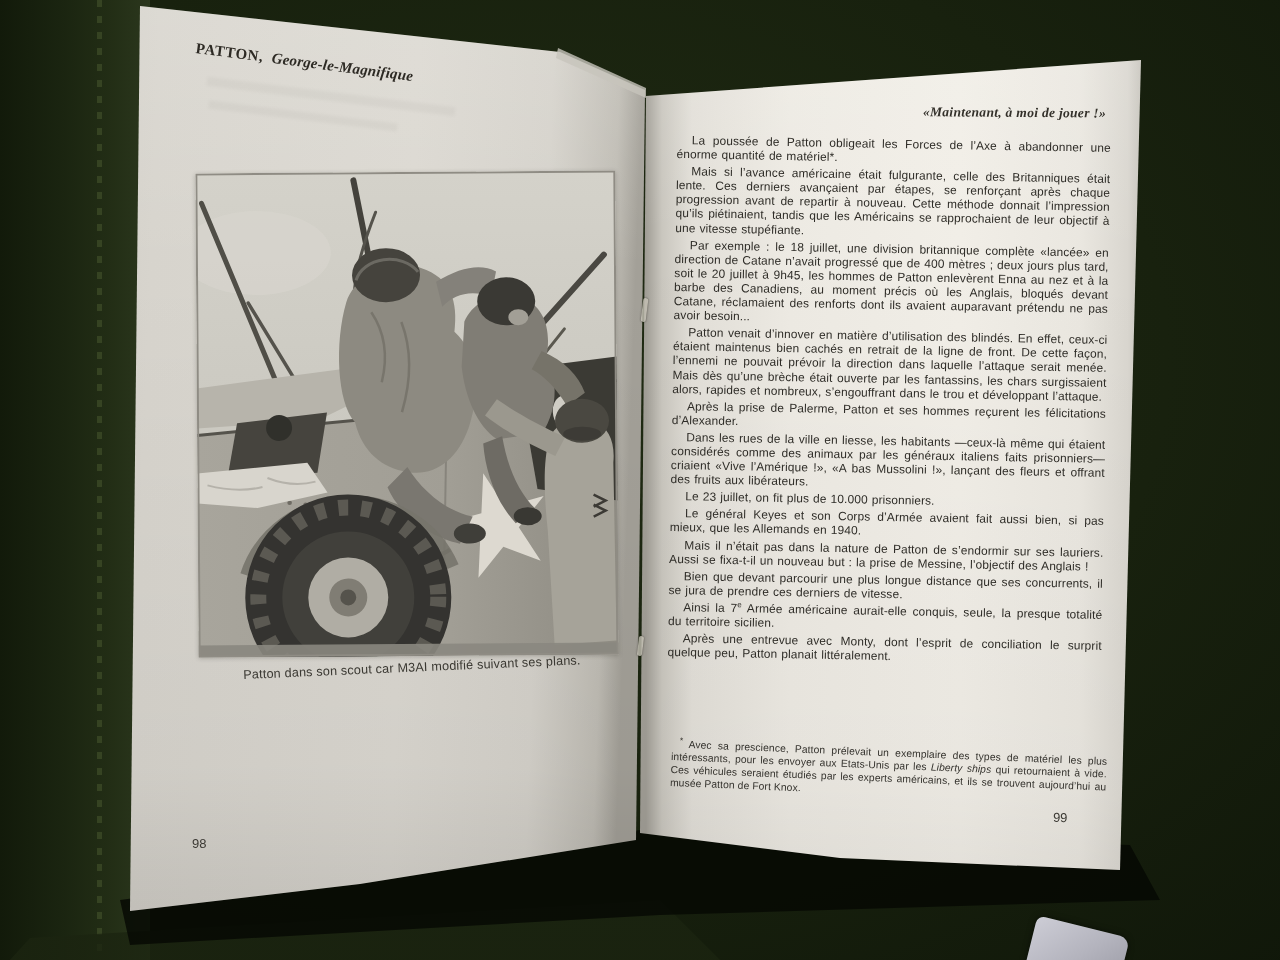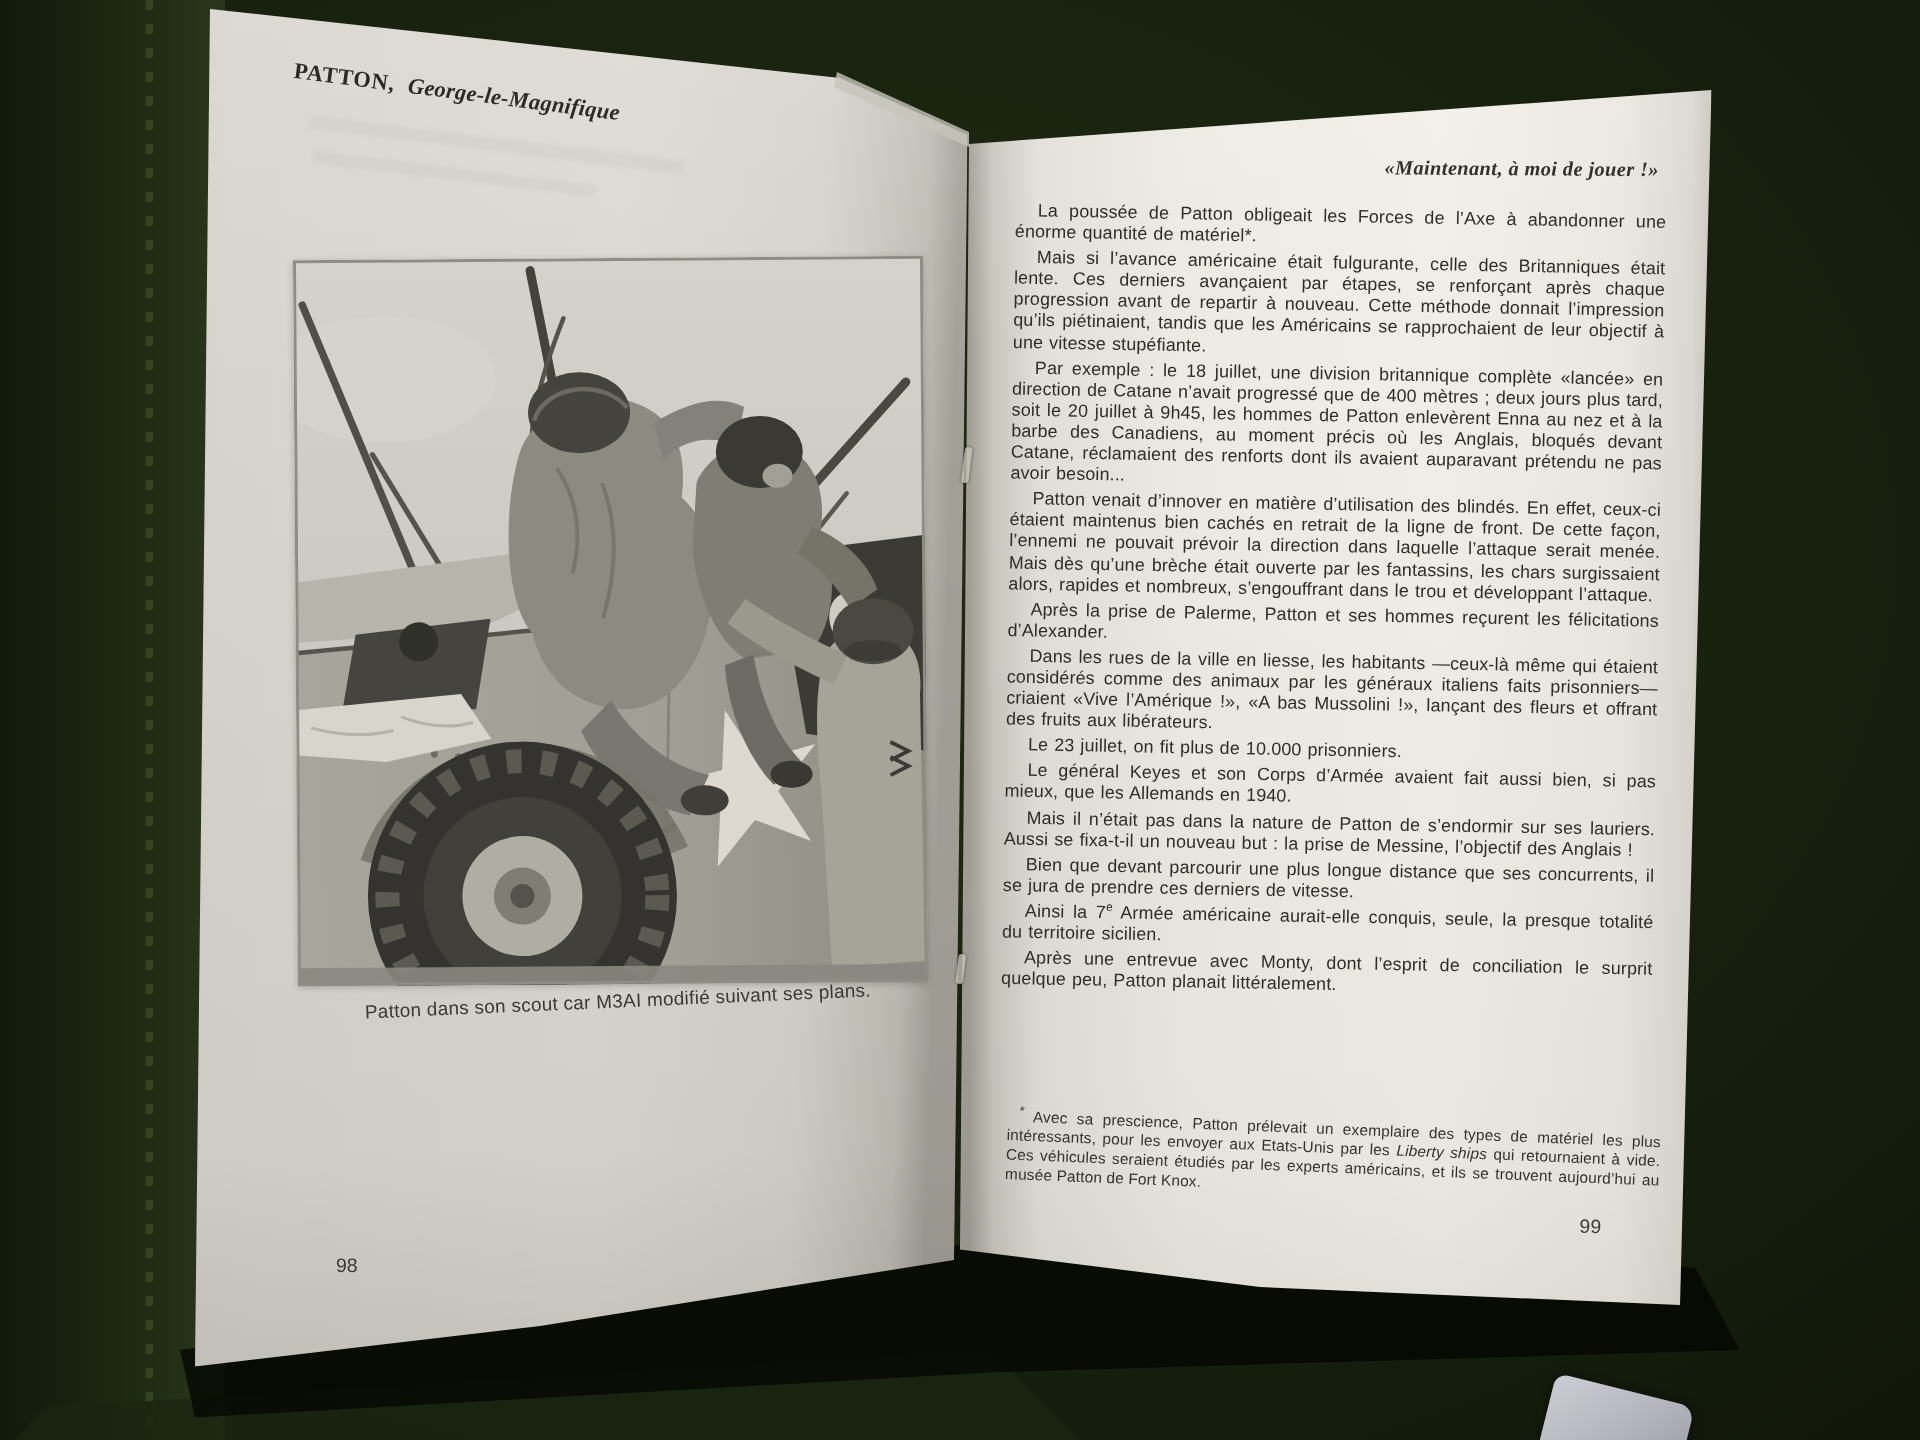--- a/index.html
+++ b/index.html
@@ -40,21 +40,21 @@
   
   #left-header{position:absolute;left:197px;top:40px;transform:rotate(7.4deg);transform-origin:left top;
     font-family:"Liberation Serif", serif;font-weight:bold;font-size:15px;color:#2d2a24;letter-spacing:.6px;white-space:nowrap;}
   #left-header .it{font-style:italic;letter-spacing:.2px;}
   .ghost{position:absolute;background:#6f6d65;opacity:.06;filter:blur(1.5px);transform:rotate(7deg);}
 
   #photo{position:absolute;left:197px;top:172px;width:420px;height:484px;transform:rotate(-.4deg);
     box-shadow:0 1px 4px rgba(40,38,30,.25);}
   #caption{position:absolute;left:243px;top:668px;width:360px;transform:rotate(-2.5deg);transform-origin:left top;
     font-size:12.6px;color:#3a3832;letter-spacing:.2px;white-space:nowrap;}
-  #pn-98{position:absolute;left:192px;top:836px;font-size:13px;color:#3c3a34;margin-left:32px;}
+  #pn-98{position:absolute;left:192px;top:836px;font-size:13px;color:#3c3a34;}
 
   
   #right-header{position:absolute;left:676px;top:104px;width:430px;text-align:right;transform:rotate(.4deg);
     font-family:"Liberation Serif", serif;font-style:italic;font-weight:bold;font-size:13.5px;color:#33302a;letter-spacing:.3px;}
   #right-body{position:absolute;left:677px;top:133px;width:434px;transform:rotate(1.05deg);transform-origin:left top;
     font-size:11.9px;line-height:14.1px;color:#2e2c27;text-align:justify;letter-spacing:.12px;word-spacing:.6px;}
   #right-body p{margin:0 0 3px 0;text-indent:15px;}
   #right-body sup{font-size:8px;line-height:0;}
   #footnote{position:absolute;left:672px;top:734px;width:436px;transform:rotate(2.3deg);transform-origin:left top;
     font-size:10.3px;line-height:12.7px;color:#34322d;text-align:justify;letter-spacing:.1px;text-indent:8px;}

